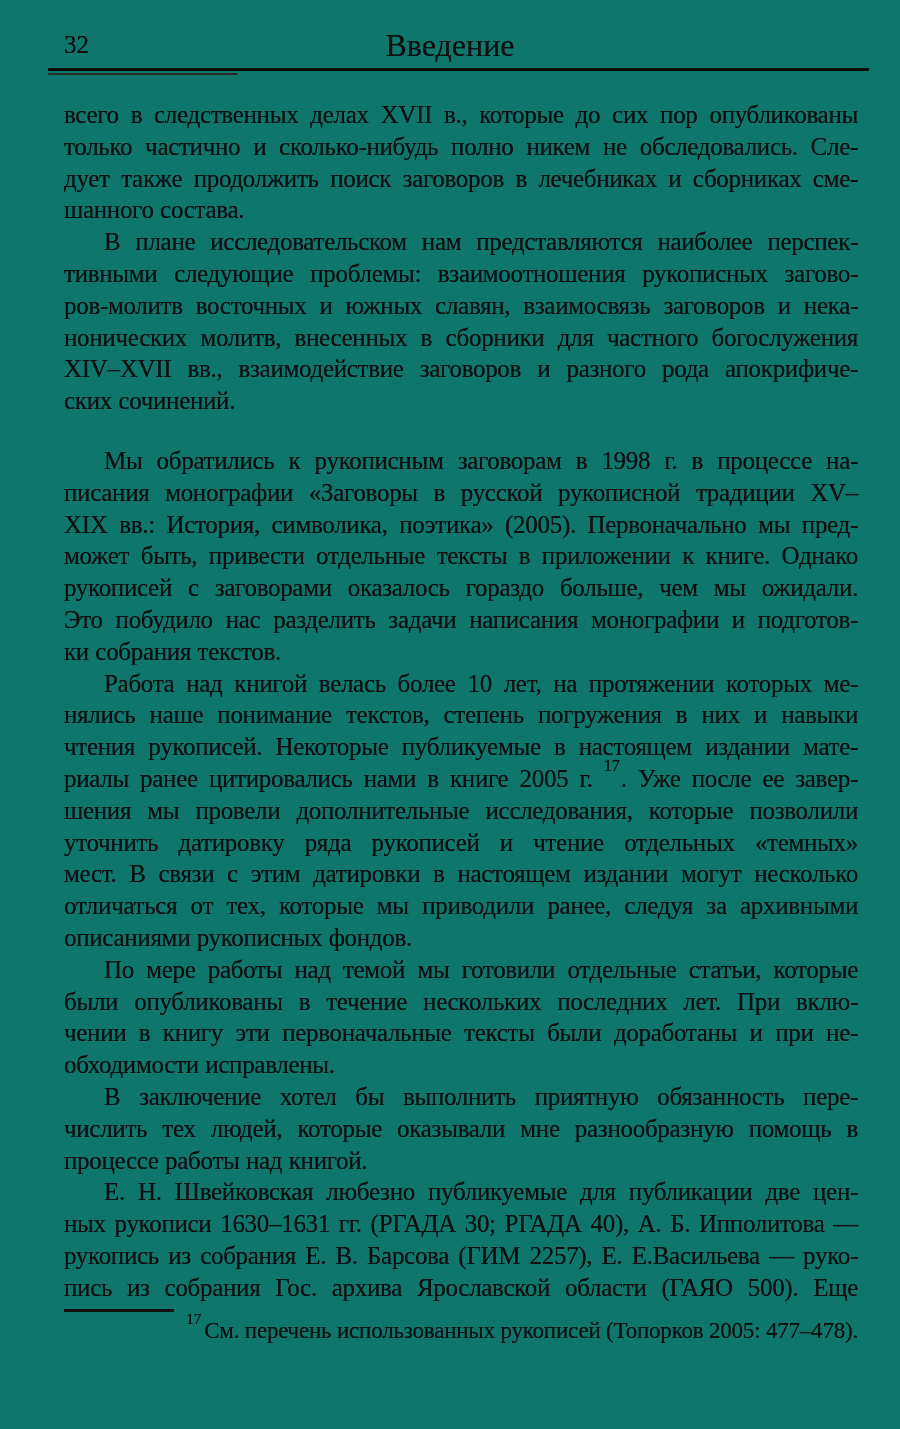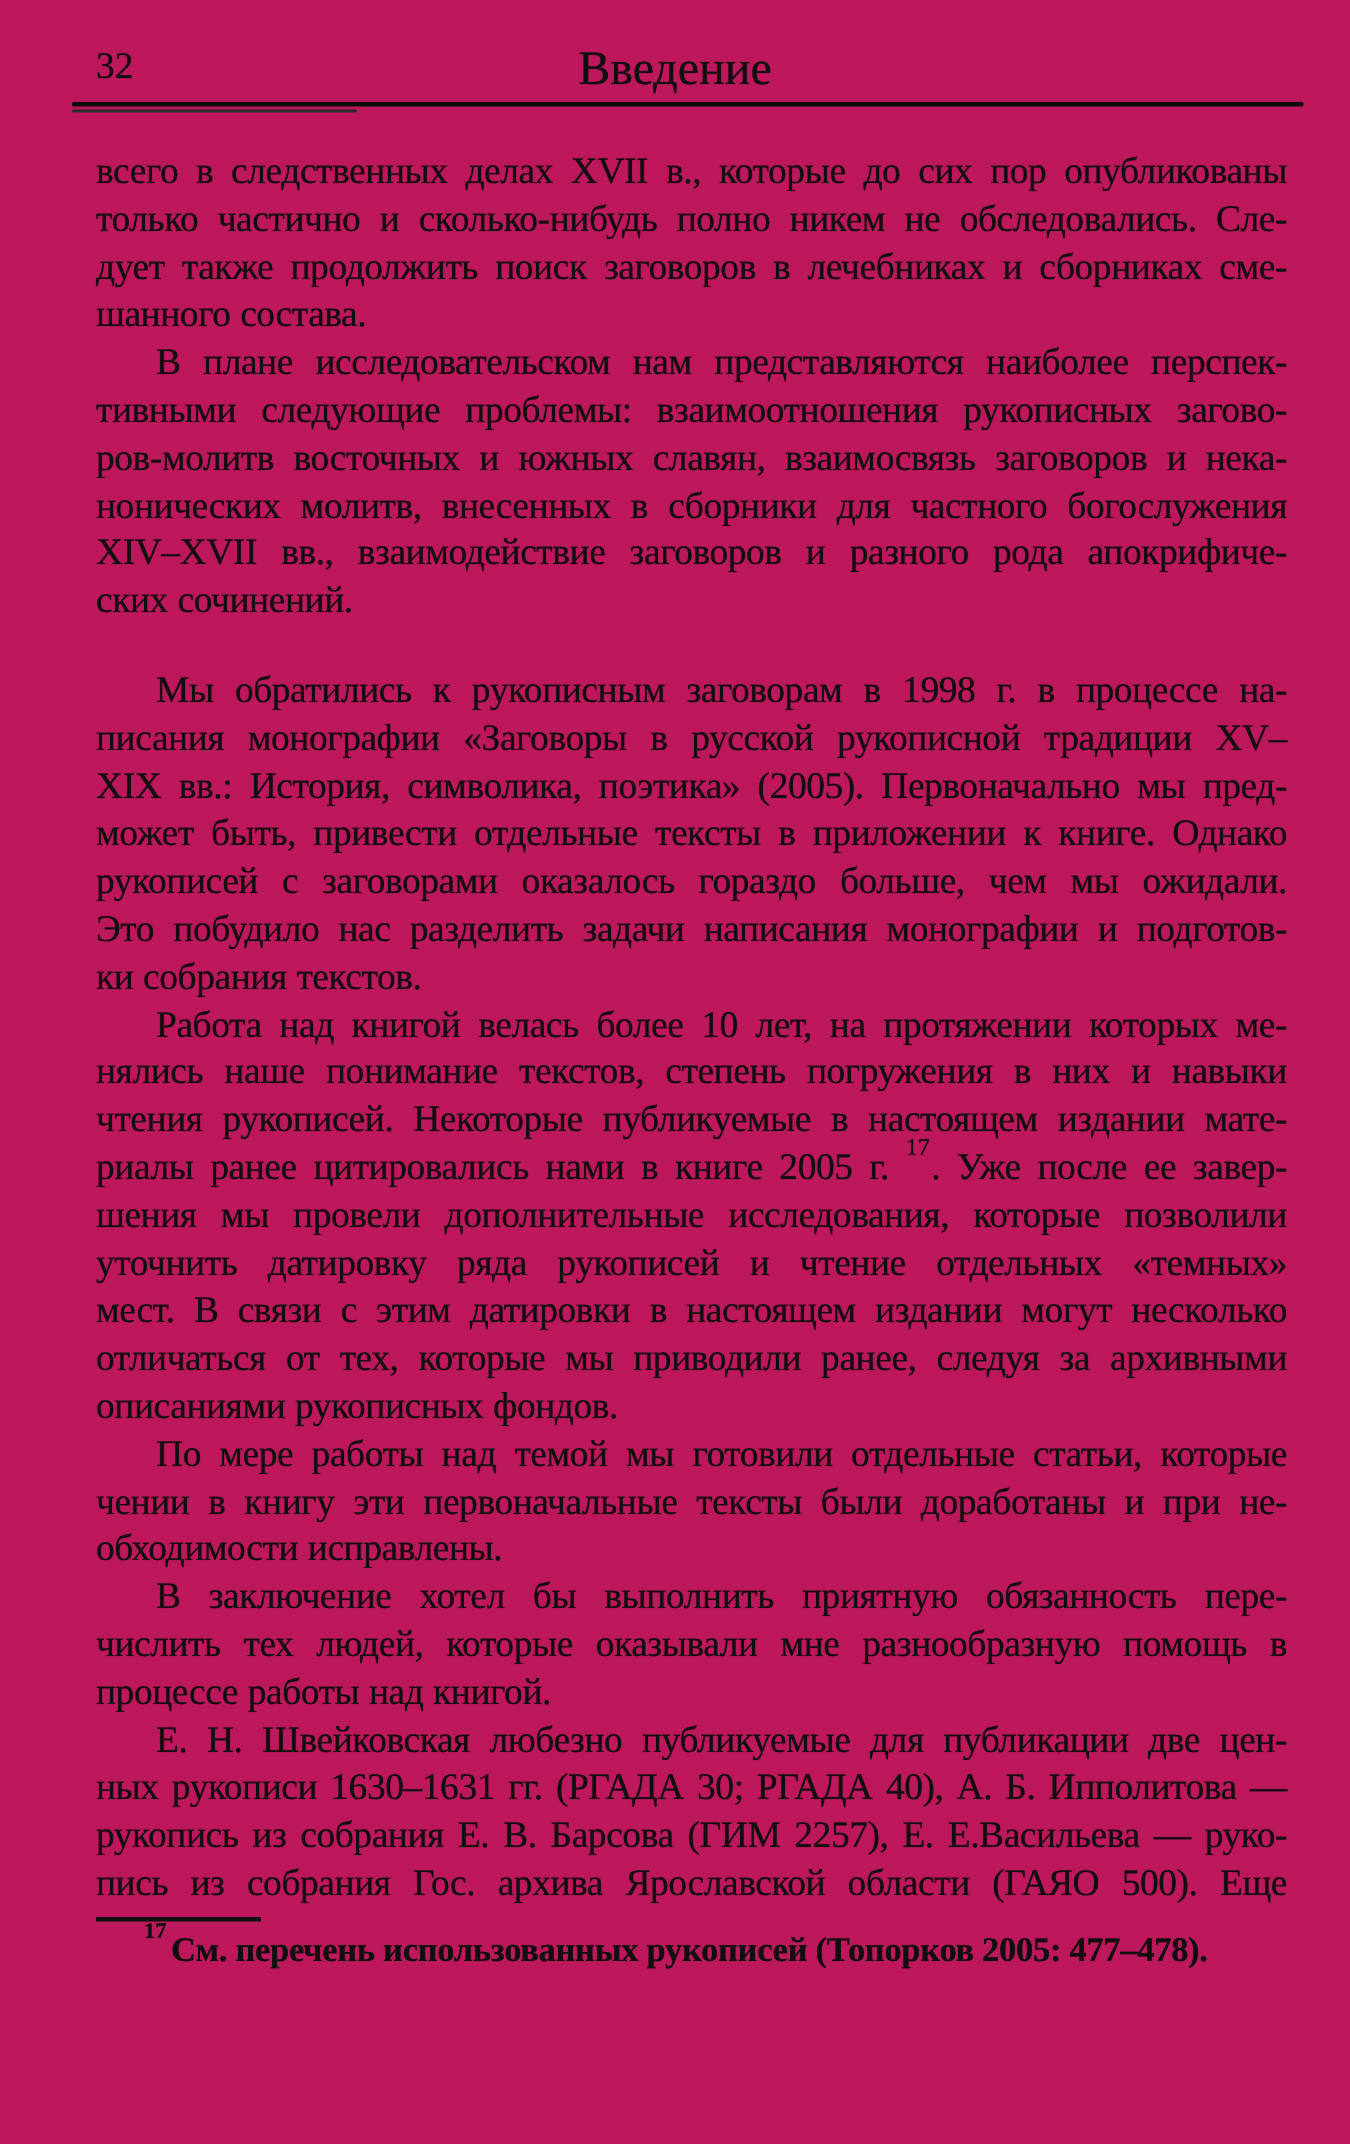--- a/index.html
+++ b/index.html
@@ -5,21 +5,21 @@
 <style>
   html, body {
     margin: 0;
     padding: 0;
     background: #ffffff;
   }
   .page {
     position: relative;
     width: 900px;
     height: 1429px;
-    background: #be185d;
+    background: #0f766e;
     overflow: hidden;
     font-family: "Liberation Serif", "DejaVu Serif", serif;
     color: #0f0f0f;
   }
   
   .pagenum {
     position: absolute;
     left: 64px;
     top: 30px;
     font-size: 25px;
@@ -89,23 +89,22 @@
     width: 110px;
     height: 3px;
     background: #111;
   }
   .footnote {
     margin-top: 4px;
     font-size: 23px;
     line-height: 30px;
     letter-spacing: -0.2px;
     text-indent: 32px;
-    text-align: left;
+    text-align: right;
     text-shadow: 0 0 0.5px rgba(0,0,0,0.6);
-    font-weight: bold;
   }
   .footnote sup.fnref { font-size: 15px; top: -6px; margin-right: 3px; }
 </style>
 </head>
 <body>
 
 <div class="page">
 
   <div class="pagenum">32</div>
 
@@ -145,20 +144,21 @@
         <div class="line">чтения рукописей. Некоторые публикуемые в настоящем издании мате-</div>
         <div class="line">риалы ранее цитировались нами в книге 2005 г. <sup class="fnref">17</sup>. Уже после ее завер-</div>
         <div class="line">шения мы провели дополнительные исследования, которые позволили</div>
         <div class="line">уточнить датировку ряда рукописей и чтение отдельных «темных»</div>
         <div class="line">мест. В связи с этим датировки в настоящем издании могут несколько</div>
         <div class="line">отличаться от тех, которые мы приводили ранее, следуя за архивными</div>
         <div class="line end">описаниями рукописных фондов.</div>
       </div>
       <div class="para">
         <div class="line indent">По мере работы над темой мы готовили отдельные статьи, которые</div>
+        <div class="line">были опубликованы в течение нескольких последних лет. При вклю-</div>
         <div class="line">чении в книгу эти первоначальные тексты были доработаны и при не-</div>
         <div class="line end">обходимости исправлены.</div>
       </div>
       <div class="para">
         <div class="line indent">В заключение хотел бы выполнить приятную обязанность пере-</div>
         <div class="line">числить тех людей, которые оказывали мне разнообразную помощь в</div>
         <div class="line end">процессе работы над книгой.</div>
       </div>
       <div class="para">
         <div class="line indent">Е. Н. Швейковская любезно публикуемые для публикации две цен-</div>

